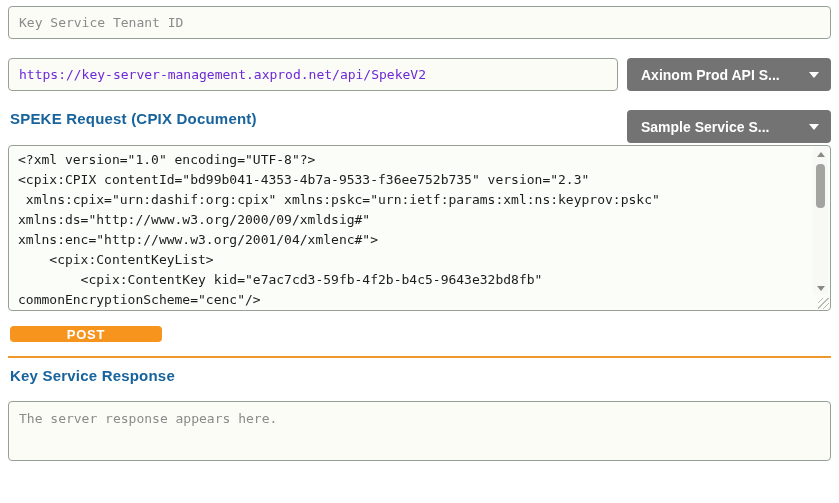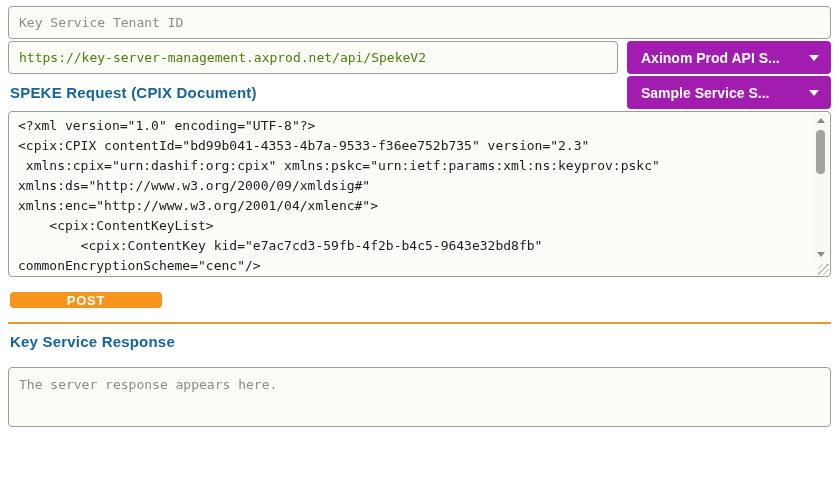--- a/index.html
+++ b/index.html
@@ -14,39 +14,39 @@
     color: #17639c; font-size: 15px; font-weight: bold;
     line-height: 16px; margin: 14px 0 0 2px;
     letter-spacing: 0.2px;
   }
 
   .ti {
     display: block; width: 100%; height: 33px;
     border: 1px solid #97a097; border-radius: 4px;
     background: #fafcf5;
     font-family: "DejaVu Sans Mono", monospace;
-    font-size: 13px; color: #4d7c0f;
+    font-size: 13px; color: #6d28d9;
     padding: 0 10px; outline: none;
   }
   .ti::placeholder { color: #8b8b8b; opacity: 1; }
 
   .mt15 { margin-top: 15px; }
   .input-wrap { position: relative; margin-top: 6px; }
   .eye {
     position: absolute; right: 10px; top: 50%; transform: translateY(-50%);
     width: 17px; height: 17px; color: #c9c9c3; cursor: pointer;
     display: flex; align-items: center; justify-content: center;
   }
 
-  .row { display: flex; align-items: center; margin-top: 2px; }
+  .row { display: flex; margin-top: 19px; }
   .url-input { width: 610px; }
 
   .green-btn {
     margin-left: auto; width: 204px; height: 33px;
-    background: #a21caf; border: none; border-radius: 4px;
+    background: #737373; border: none; border-radius: 4px;
     color: #ffffff; font-size: 14px; font-weight: bold;
     font-family: "Liberation Sans", sans-serif;
     display: flex; align-items: center;
     padding: 0 12px 0 14px; cursor: pointer; text-align: left;
   }
   .green-btn .lbl { white-space: nowrap; overflow: hidden; }
   .caret {
     margin-left: auto; width: 0; height: 0;
     border-left: 5px solid transparent; border-right: 5px solid transparent;
     border-top: 6px solid #ffffff;

